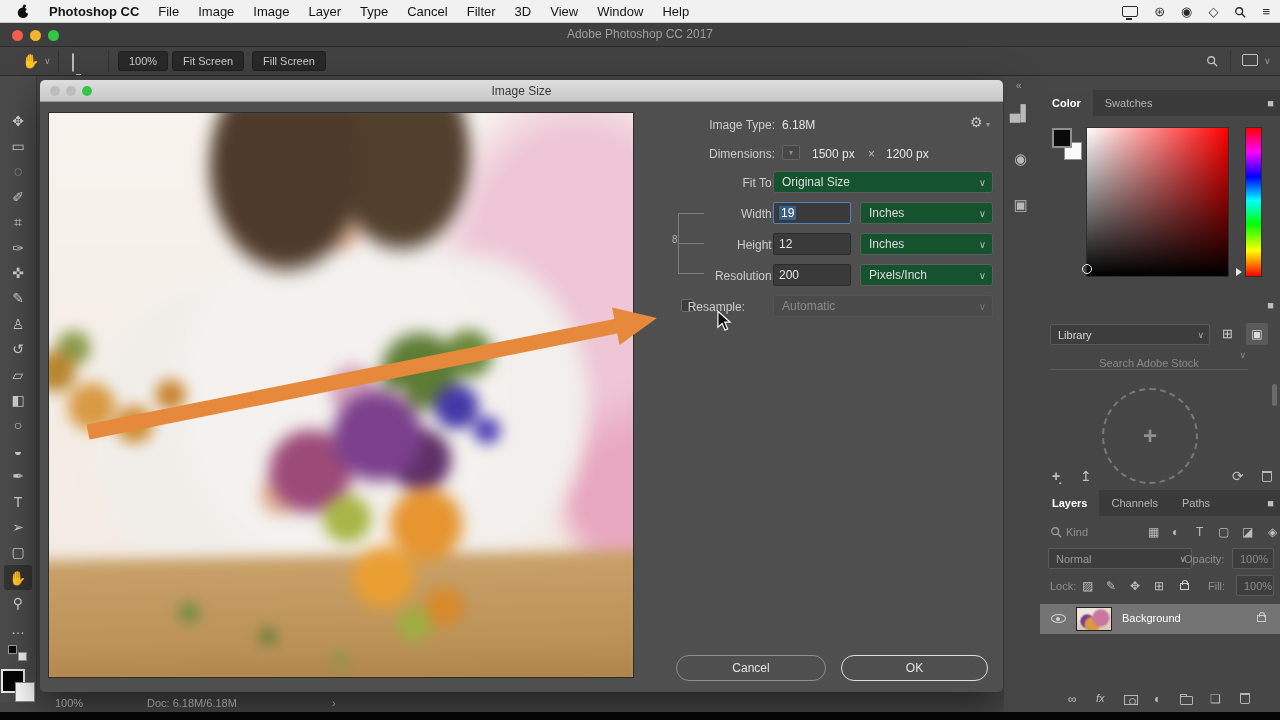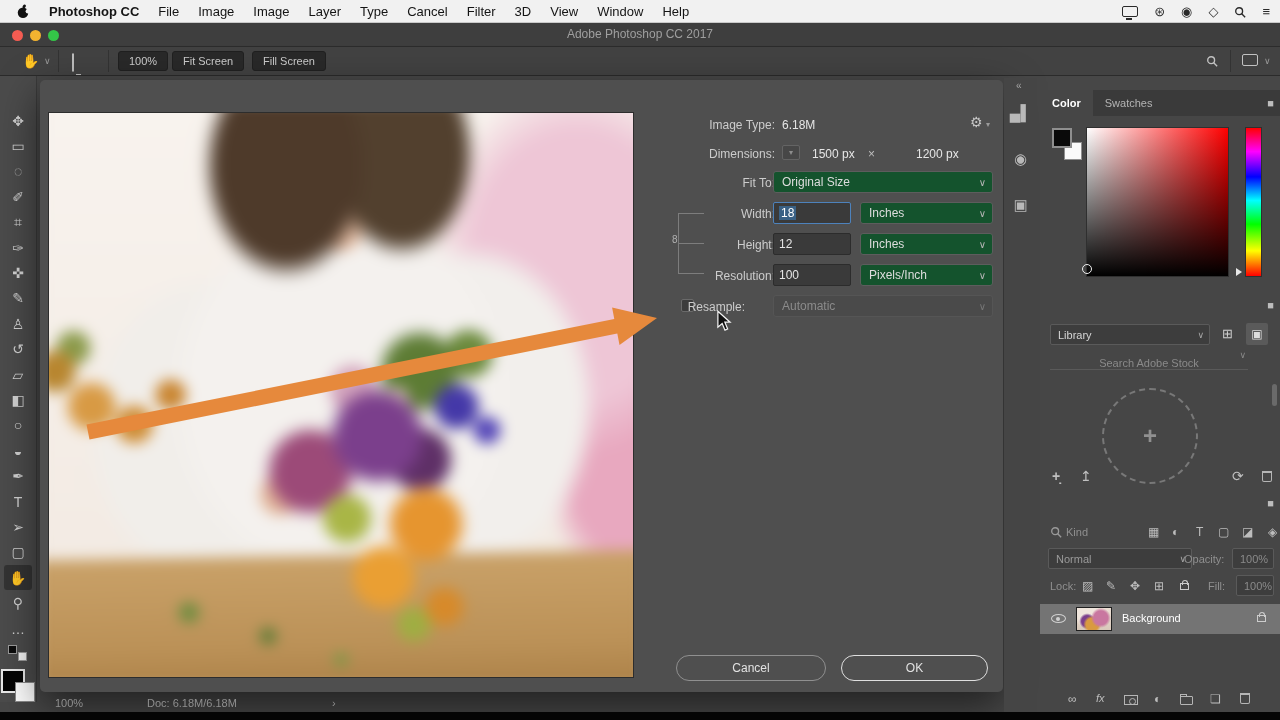--- a/index.html
+++ b/index.html
@@ -295,69 +295,75 @@
         <span class="f"></span>
         <span class="b"></span>
       </span>
     <span id="fgbg-big">
         <span class="f"></span>
         <span class="b"></span>
       </span>
   </div>
 
   <div id="dialog" class="abs">
+    <div id="dlg-titlebar" class="abs">
+      <span class="tl" style="left:10px;top:6px;width:10px;height:10px;background:#bdbdbd"></span>
+      <span class="tl" style="left:26px;top:6px;width:10px;height:10px;background:#bdbdbd"></span>
+      <span class="tl" style="left:42px;top:6px;width:10px;height:10px;background:#34c648"></span>
+      <span class="title">Image Size</span>
+    </div>
 
     <div id="photo" class="abs">
       <div id="photo-paint"></div>
     </div>
 
     <span class="dlg-label" style="left:615px;top:38px">Image Type:</span>
     <span class="dlg-value" style="left:742px;top:38px">6.18M</span>
     <span class="abs" style="left:930px;top:34px;color:#c7c7c7;font-size:14px">⚙</span>
     <span class="abs" style="left:946px;top:40px;color:#9a9a9a;font-size:8px">▾</span>
 
     <span class="dlg-label" style="left:615px;top:67px">Dimensions:</span>
     <span class="disc-box" style="left:742px;top:65px">▾</span>
     <span class="dlg-value" style="left:772px;top:67px">1500 px</span>
     <span class="dlg-value" style="left:828px;top:67px;color:#bdbdbd">×</span>
-    <span class="dlg-value" style="left:876px;top:67px">1200 px</span>
+    <span class="dlg-value" style="left:846px;top:67px">1200 px</span>
 
     <span class="dlg-label" style="left:615px;top:96px">Fit To:</span>
     <div class="dlg-select" style="left:733px;top:91px;width:220px">
       <span>Original Size</span>
       <span class="chev">∨</span>
     </div>
 
     <span class="bracket" style="left:638px;top:133px;width:1px;height:61px;border-width:0 0 0 1px"></span>
     <span class="bracket" style="left:638px;top:133px;width:26px;height:1px;border-width:1px 0 0 0"></span>
     <span class="bracket" style="left:638px;top:163px;width:26px;height:1px;border-width:1px 0 0 0"></span>
     <span class="bracket" style="left:638px;top:193px;width:26px;height:1px;border-width:1px 0 0 0"></span>
     <span class="chain" style="left:632px;top:155px">8</span>
 
     <span class="dlg-label" style="left:615px;top:127px">Width:</span>
     <div class="dlg-input focused" style="left:733px;top:122px">
-      <span class="sel-text">18</span>
+      <span class="sel-text">19</span>
     </div>
     <div class="dlg-select" style="left:820px;top:122px;width:133px">
       <span>Inches</span>
       <span class="chev">∨</span>
     </div>
 
     <span class="dlg-label" style="left:615px;top:158px">Height:</span>
     <div class="dlg-input" style="left:733px;top:153px">
       <span>12</span>
     </div>
     <div class="dlg-select" style="left:820px;top:153px;width:133px">
       <span>Inches</span>
       <span class="chev">∨</span>
     </div>
 
     <span class="dlg-label" style="left:615px;top:189px">Resolution:</span>
     <div class="dlg-input" style="left:733px;top:184px">
-      <span>100</span>
+      <span>200</span>
     </div>
     <div class="dlg-select" style="left:820px;top:184px;width:133px">
       <span>Pixels/Inch</span>
       <span class="chev">∨</span>
     </div>
 
     <span class="checkbox" style="left:641px;top:219px"></span>
     <span class="dlg-label" style="left:585px;top:220px;width:120px">Resample:</span>
     <div class="dlg-select disabled" style="left:733px;top:215px;width:220px">
       <span>Automatic</span>
@@ -417,20 +423,25 @@
       <span class="plus">+</span>
     </div>
     <span id="lib-scroll"></span>
     <span class="lib-bottom-icon" style="left:12px;font-weight:bold">+̣</span>
     <span class="lib-bottom-icon" style="left:40px">↥</span>
     <span class="lib-bottom-icon" style="left:192px">⟳</span>
     <span class="i-trash" style="left:222px;bottom:8px"></span>
   </div>
 
   <div class="panel" style="top:490px;height:222px">
+    <div class="tabbar">
+      <span class="tab active">Layers</span>
+      <span class="tab">Channels</span>
+      <span class="tab">Paths</span>
+    </div>
     <span class="panel-menu">■</span>
 
     <span class="abs" style="left:10px;top:36px">
       <svg class="mag-svg" viewBox="0 0 14 14">
           <circle cx="6" cy="6" r="4" fill="none" stroke="#9a9a9a" stroke-width="1.6"></circle>
           <line x1="9" y1="9" x2="13" y2="13" stroke="#9a9a9a" stroke-width="1.6"></line>
         </svg>
     </span>
     <span class="lyr-row-label" style="left:26px;top:36px">Kind</span>
     <span class="lyr-icon" style="left:108px;top:35px">▦</span>

